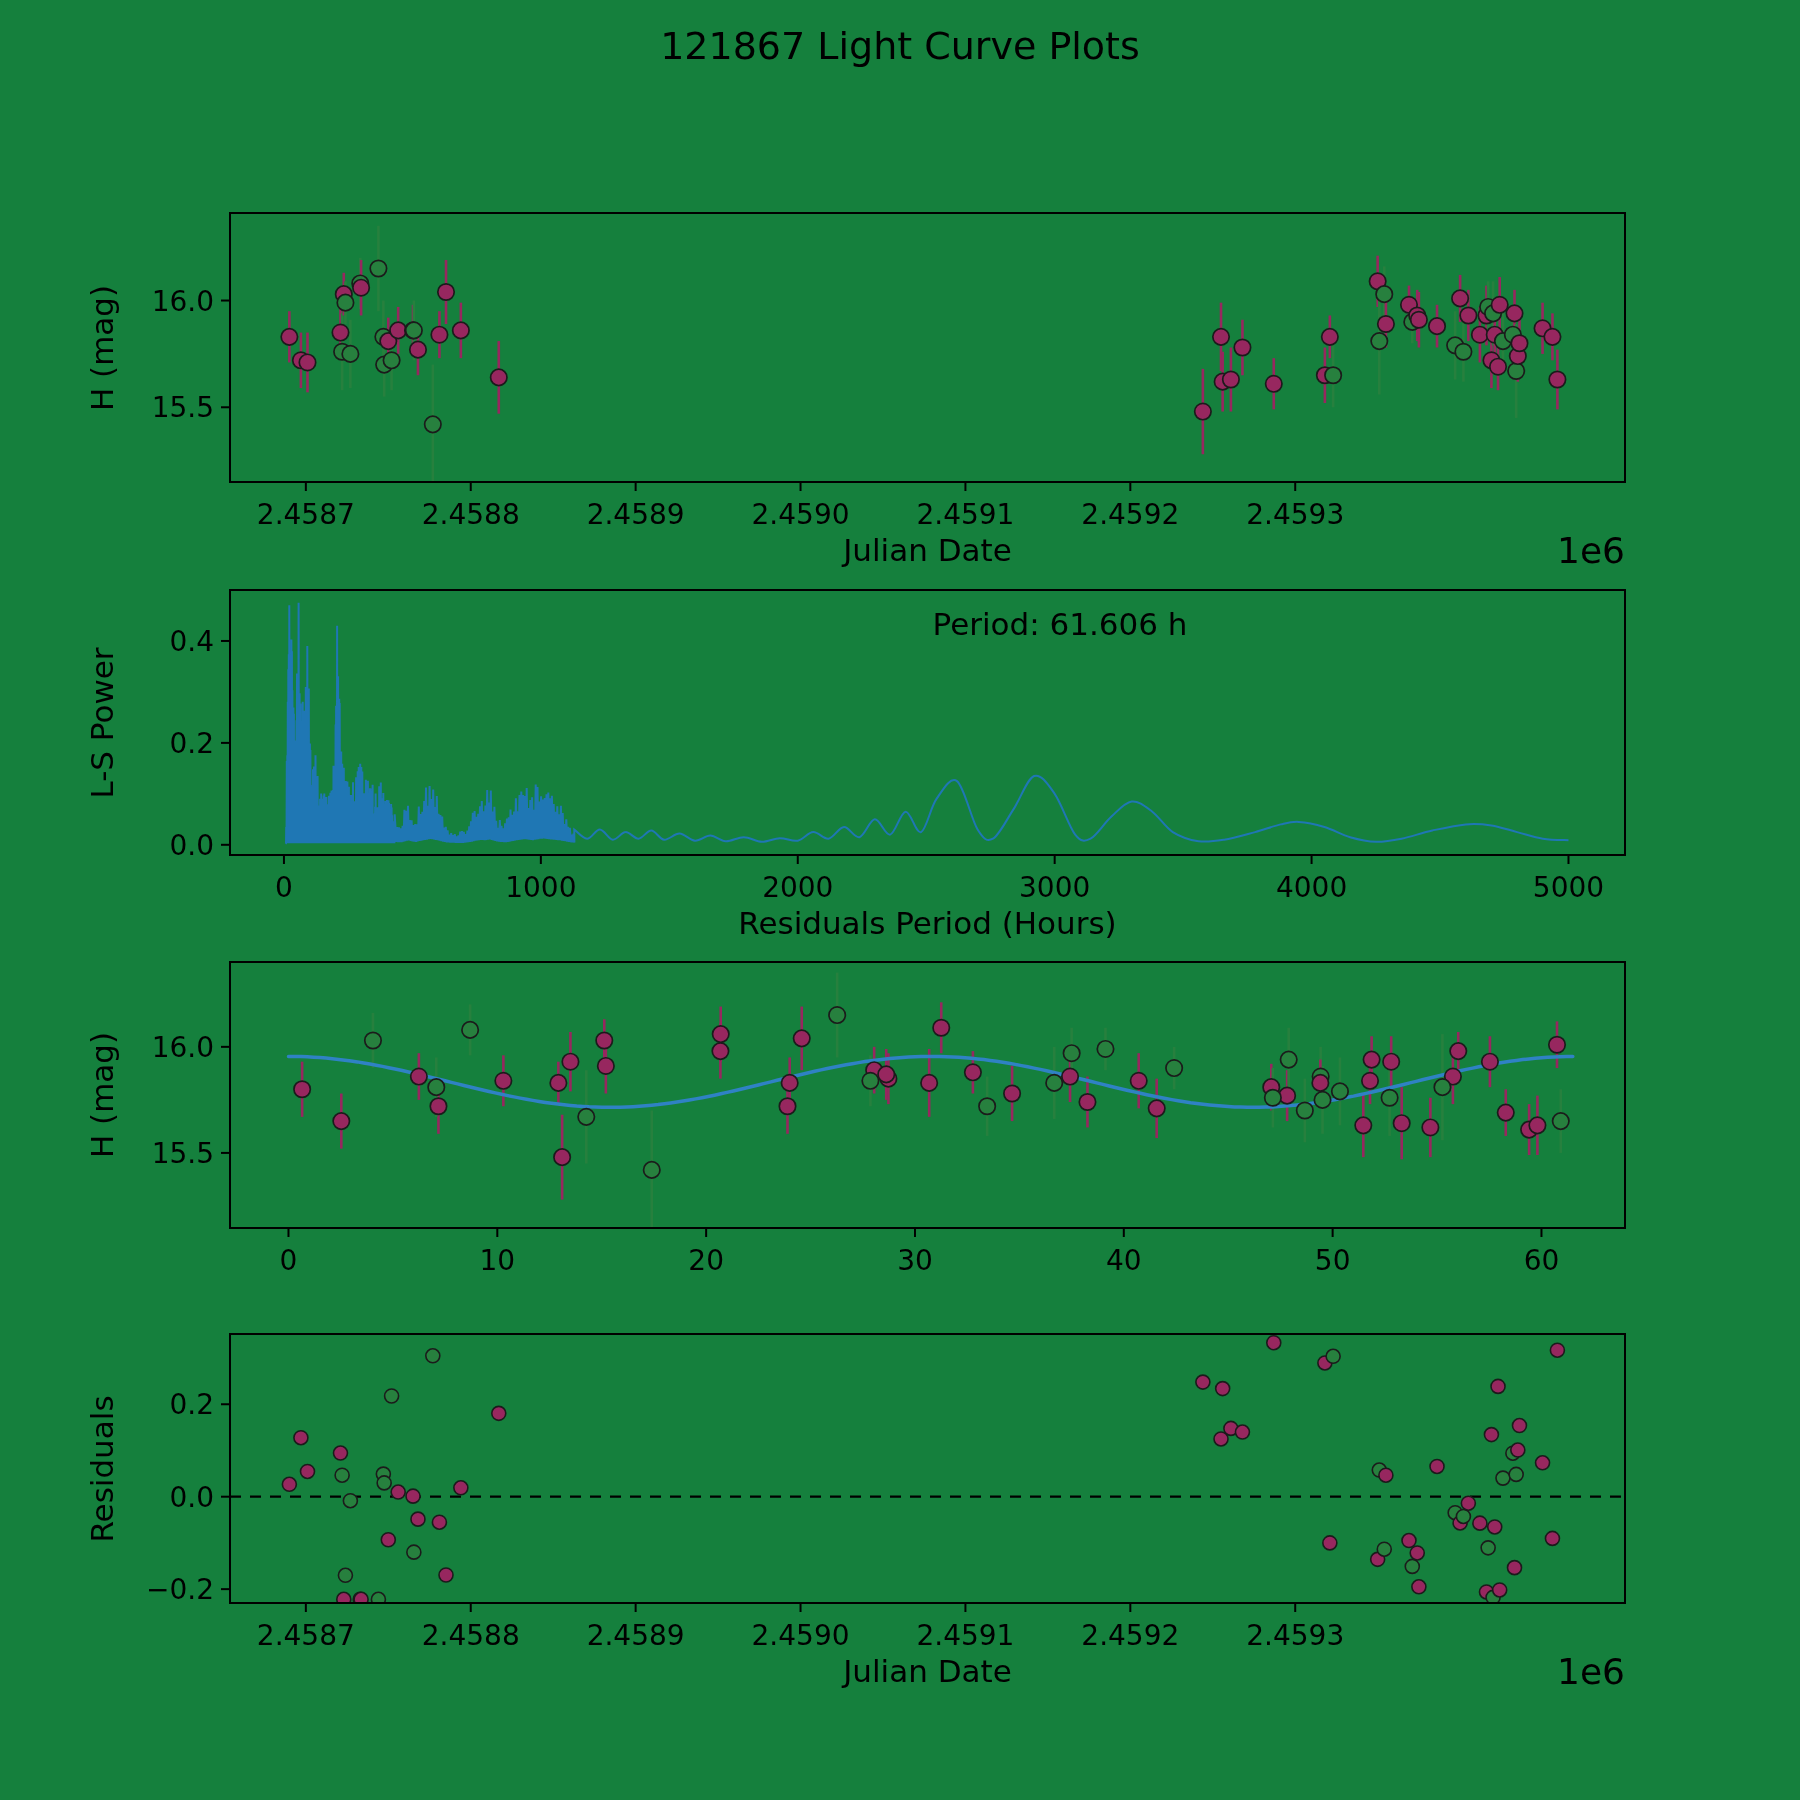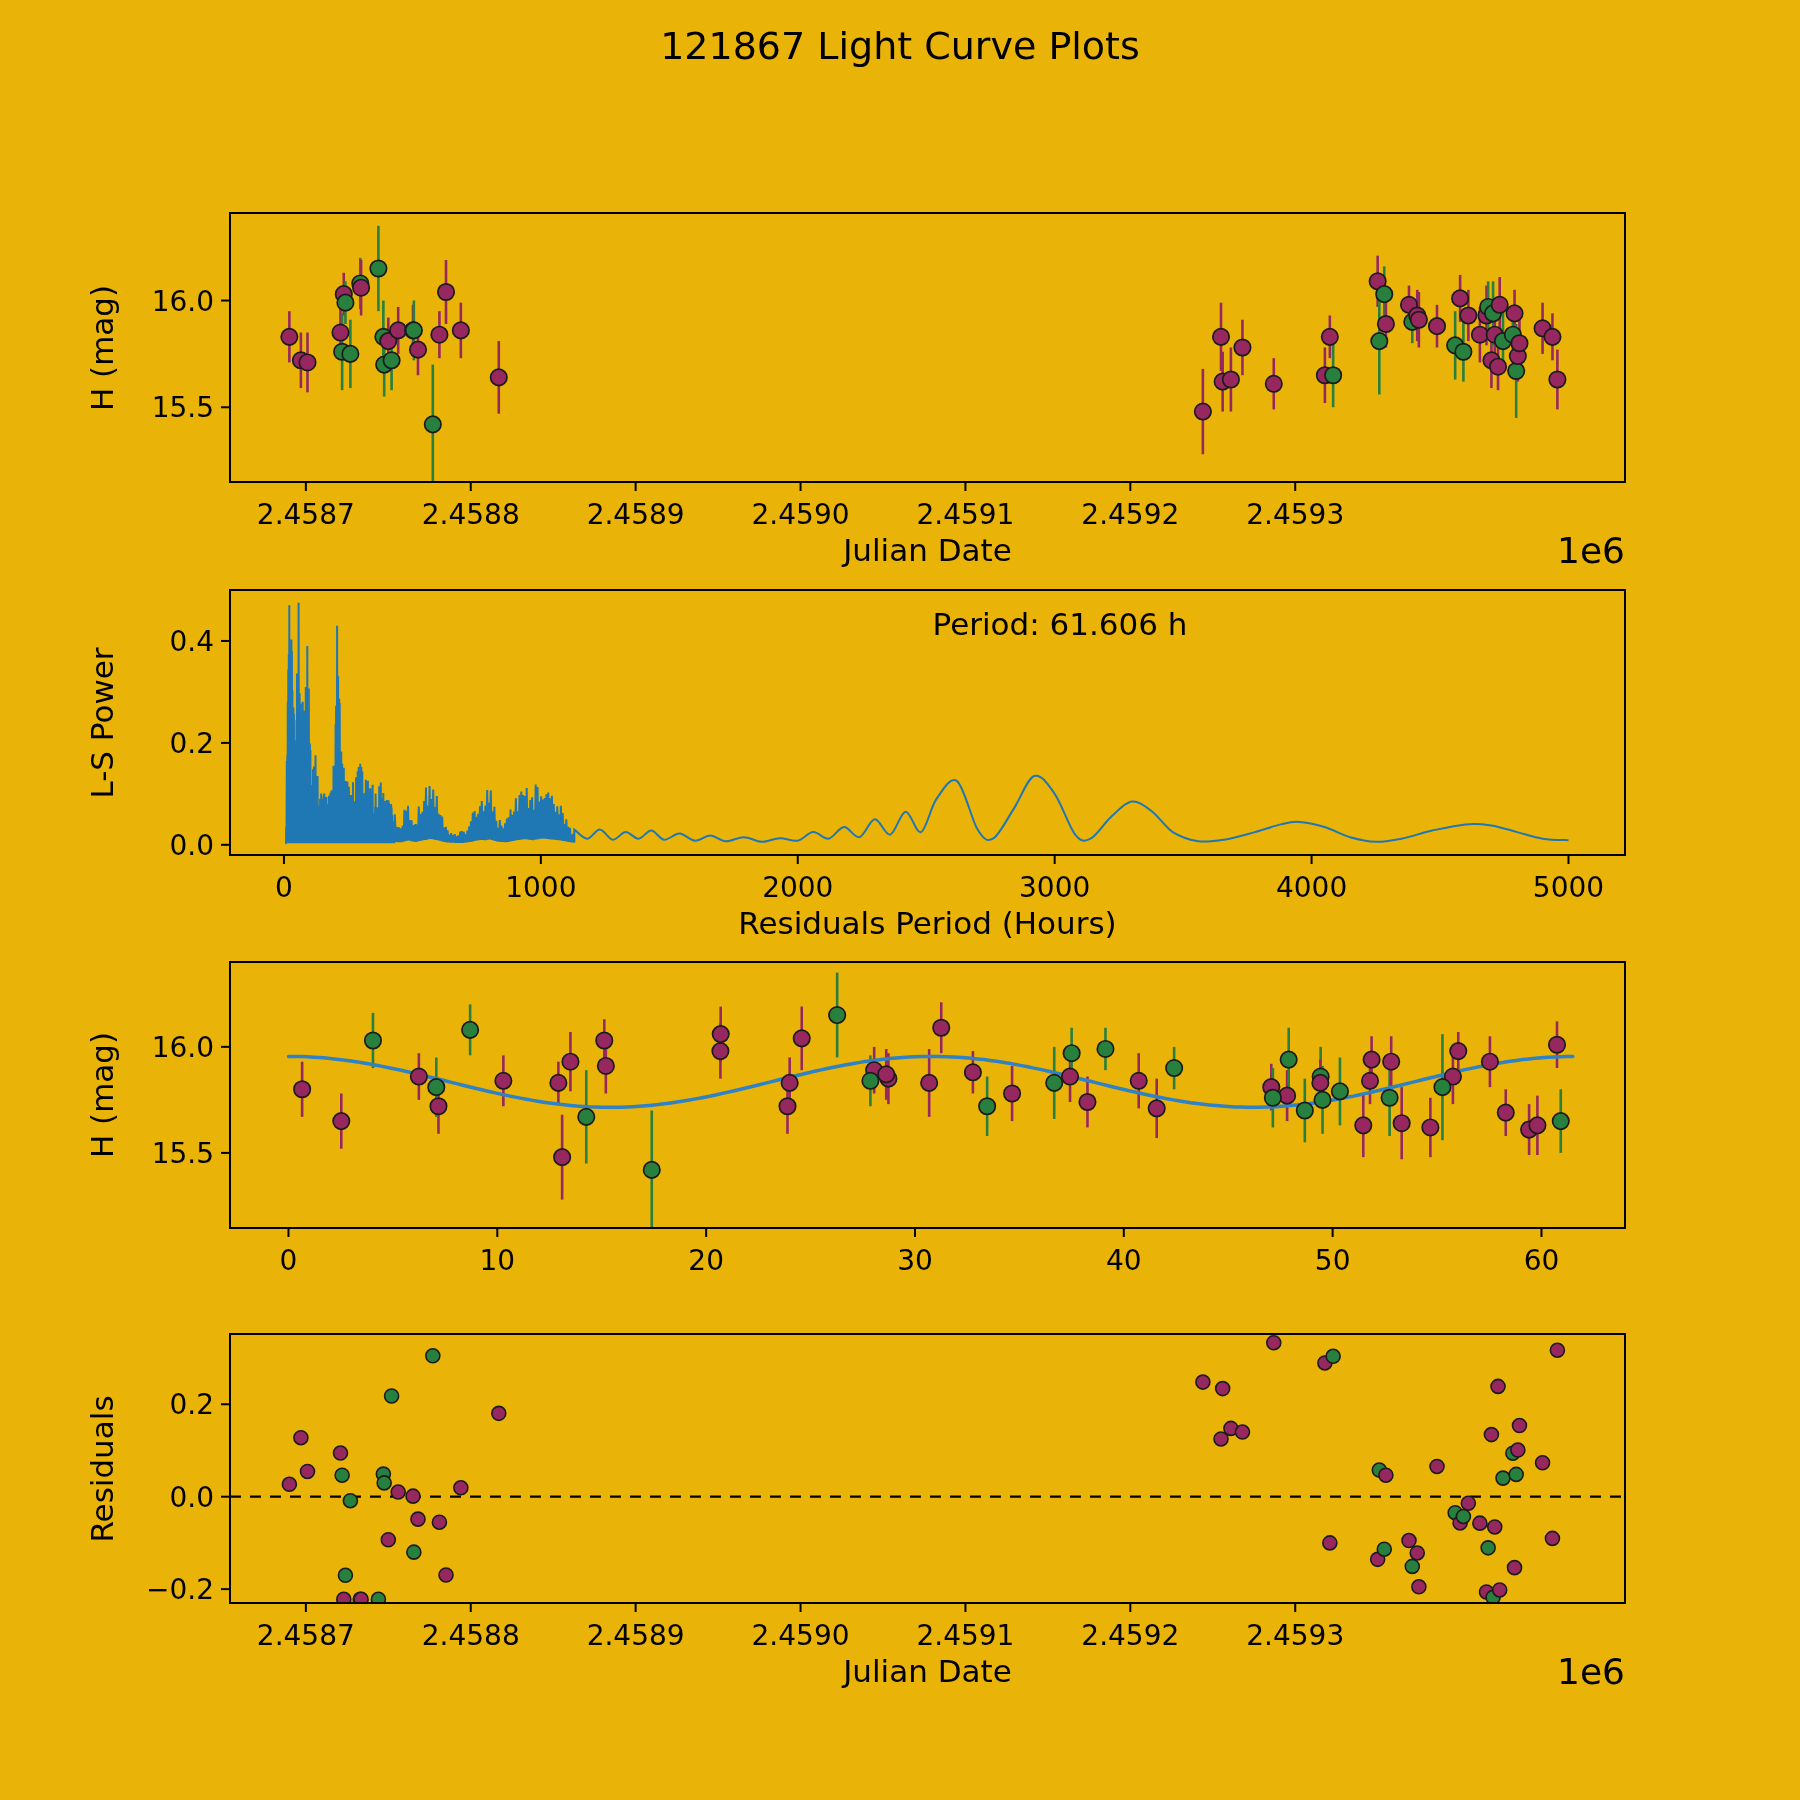--- a/index.html
+++ b/index.html
@@ -1,17 +1,17 @@
 <!DOCTYPE html>
 <html><head>
 <meta charset="utf-8">
 <style>
   html,body{margin:0;padding:0;background:#ffffff;}
   body{width:1800px;height:1800px;font-family:"DejaVu Sans",sans-serif;color:#000;}
-  .fig{position:relative;width:1800px;height:1800px;background:#eab308;overflow:hidden;}
+  .fig{position:relative;width:1800px;height:1800px;background:#15803d;overflow:hidden;}
   .title{position:absolute;top:24px;left:0;width:1800px;text-align:center;font-size:38px;}
   .panel{position:absolute;left:230px;width:1395px;}
   .panel svg{position:absolute;left:0;top:0;overflow:visible;}
   .ylabel{position:absolute;left:-128px;top:50%;transform:translate(-50%,-50%) rotate(-90deg);
           white-space:nowrap;font-size:31px;}
   .xlabel{position:absolute;left:0;width:100%;text-align:center;font-size:31px;top:calc(100% + 50px);}
   .offset{position:absolute;right:0;top:calc(100% + 48px);font-size:36px;}
   .annot{position:absolute;left:59.5%;transform:translateX(-50%);top:16px;font-size:31px;white-space:nowrap;}
   text.tick{font-family:"DejaVu Sans",sans-serif;font-size:28px;fill:#000;}
 </style>

